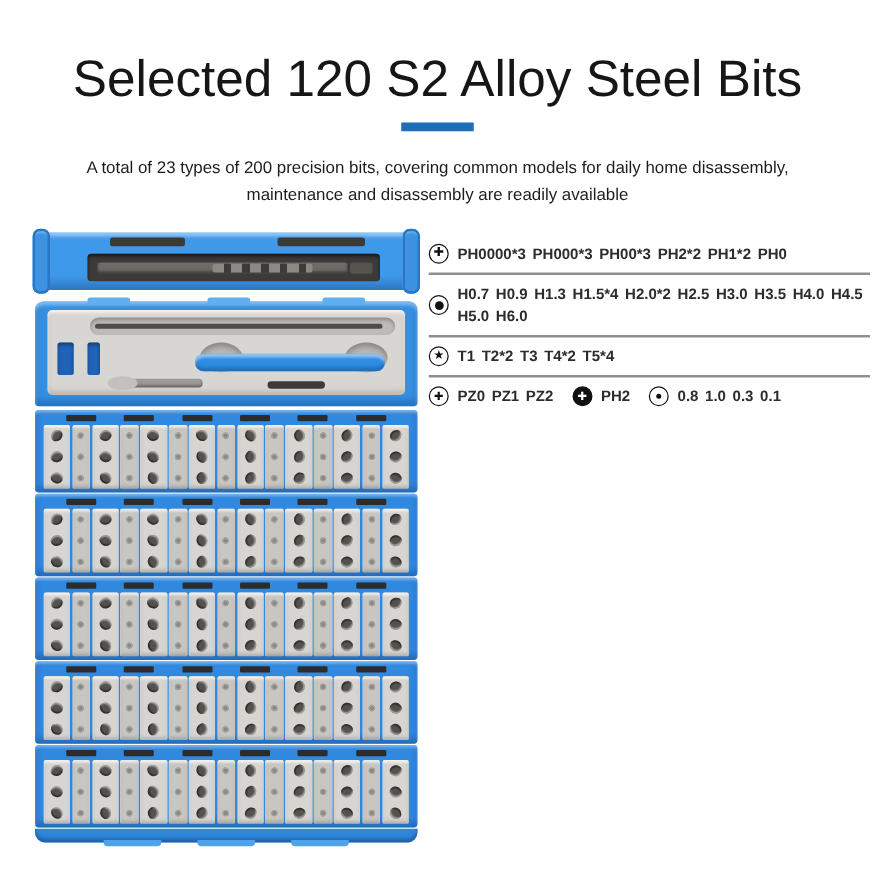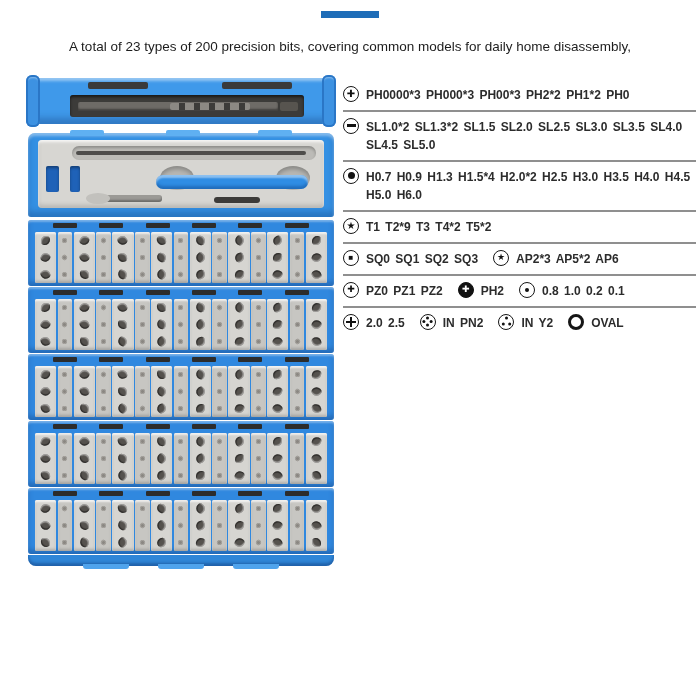--- a/index.html
+++ b/index.html
@@ -14,21 +14,21 @@
 
   
   .content{display:flex;margin-top:20px;padding:0 4px 0 28px;gap:9px;}
   .photo{width:306px;flex:0 0 306px;}
   .specs{flex:1;min-width:0;padding-top:2px;}
 
   
   .spec-row{display:flex;align-items:center;gap:15px;padding:6px 2px 6px 0;
     border-bottom:2px solid #8f8f8f;}
   .spec-row:last-child{border-bottom:none;}
-  .seg{display:flex;gap:7px;min-width:0;}
+  .seg{display:flex;align-items:center;gap:7px;min-width:0;}
   .seg-text{font-size:12px;font-weight:bold;color:#2c2c2c;line-height:1.5;word-spacing:2px;}
 
   
   .icon{width:16px;height:16px;border:1.7px solid #161616;border-radius:50%;
     display:inline-flex;align-items:center;justify-content:center;position:relative;
     box-sizing:border-box;flex:0 0 auto;color:#111;}
   .icon::before{line-height:1;}
   .icon-phillips::before{content:"\271A";font-size:10px;}
   .icon-pozidriv::before{content:"\271A";font-size:9px;}
   .icon-slotted::before{content:"";width:9px;height:2.4px;background:#111;}
@@ -117,22 +117,23 @@
     box-shadow:0 0 0 1px #a5a29d inset;}
   .case-bottom{position:relative;height:11px;background:#2f86d8;border-radius:0 0 8px 8px;
     box-shadow:inset 0 -3px 3px rgba(18,62,125,.5);display:flex;justify-content:space-around;align-items:flex-end;padding:0 40px;}
   .bottom-tab{width:46px;height:5px;background:#4fa3ec;border-radius:0 0 3px 3px;margin-bottom:-3px;}
 </style>
 </head>
 <body>
 
 <div class="page">
 
+  <h1 class="title">Selected 120 S2 Alloy Steel Bits</h1>
   <div class="accent-bar" style="background: rgb(30, 109, 184);"></div>
-  <p class="subtitle"><span>A total of 23 types of 200 precision bits, covering common models for daily home disassembly,</span><br></p>
+  <p class="subtitle"><span>A total of 23 types of 200 precision bits, covering common models for daily home disassembly,</span><br><span>maintenance and disassembly are readily available</span></p>
 
   <div class="content">
 
     <div class="photo">
 
       <div class="pen-case">
         <div class="pen-cap left"></div>
         <div class="pen-cap right"></div>
         <div class="pen-notch a"></div>
         <div class="pen-notch b"></div>
@@ -610,74 +611,40 @@
 
     <div class="specs" id="specs">
         <div class="spec-row">
           <div class="seg">
             <span class="icon icon-phillips"></span>
             <span class="seg-text">PH0000*3 PH000*3 PH00*3 PH2*2 PH1*2 PH0</span>
           </div>
         </div>
         <div class="spec-row">
           <div class="seg">
-            <span class="icon icon-slotted"></span>
-            <span class="seg-text">SL1.0*2 SL1.3*2 SL1.5 SL2.0 SL2.5 SL3.0 SL3.5 SL4.0 SL4.5 SL5.0</span>
-          </div>
-        </div>
-        <div class="spec-row">
-          <div class="seg">
             <span class="icon icon-hex"></span>
             <span class="seg-text">H0.7 H0.9 H1.3 H1.5*4 H2.0*2 H2.5 H3.0 H3.5 H4.0 H4.5 H5.0 H6.0</span>
           </div>
         </div>
         <div class="spec-row">
           <div class="seg">
             <span class="icon icon-torx"></span>
-            <span class="seg-text">T1 T2*9 T3 T4*2 T5*2</span>
-          </div>
-        </div>
-        <div class="spec-row">
-          <div class="seg">
-            <span class="icon icon-square"></span>
-            <span class="seg-text">SQ0 SQ1 SQ2 SQ3</span>
-          </div>
-          <div class="seg">
-            <span class="icon icon-star"></span>
-            <span class="seg-text">AP2*3 AP5*2 AP6</span>
+            <span class="seg-text">T1 T2*2 T3 T4*2 T5*4</span>
           </div>
         </div>
         <div class="spec-row">
           <div class="seg">
             <span class="icon icon-pozidriv"></span>
             <span class="seg-text">PZ0 PZ1 PZ2</span>
           </div>
           <div class="seg">
             <span class="icon icon-plus-filled"></span>
             <span class="seg-text">PH2</span>
           </div>
           <div class="seg">
             <span class="icon icon-dot"></span>
-            <span class="seg-text">0.8 1.0 0.2 0.1</span>
-          </div>
-        </div>
-        <div class="spec-row">
-          <div class="seg">
-            <span class="icon icon-plus"></span>
-            <span class="seg-text">2.0 2.5</span>
-          </div>
-          <div class="seg">
-            <span class="icon icon-clover4"></span>
-            <span class="seg-text">IN PN2</span>
-          </div>
-          <div class="seg">
-            <span class="icon icon-clover3"></span>
-            <span class="seg-text">IN Y2</span>
-          </div>
-          <div class="seg">
-            <span class="icon icon-oval"></span>
-            <span class="seg-text">OVAL</span>
+            <span class="seg-text">0.8 1.0 0.3 0.1</span>
           </div>
         </div>
       </div>
 
   </div>
 </div>
 
 </body></html>

